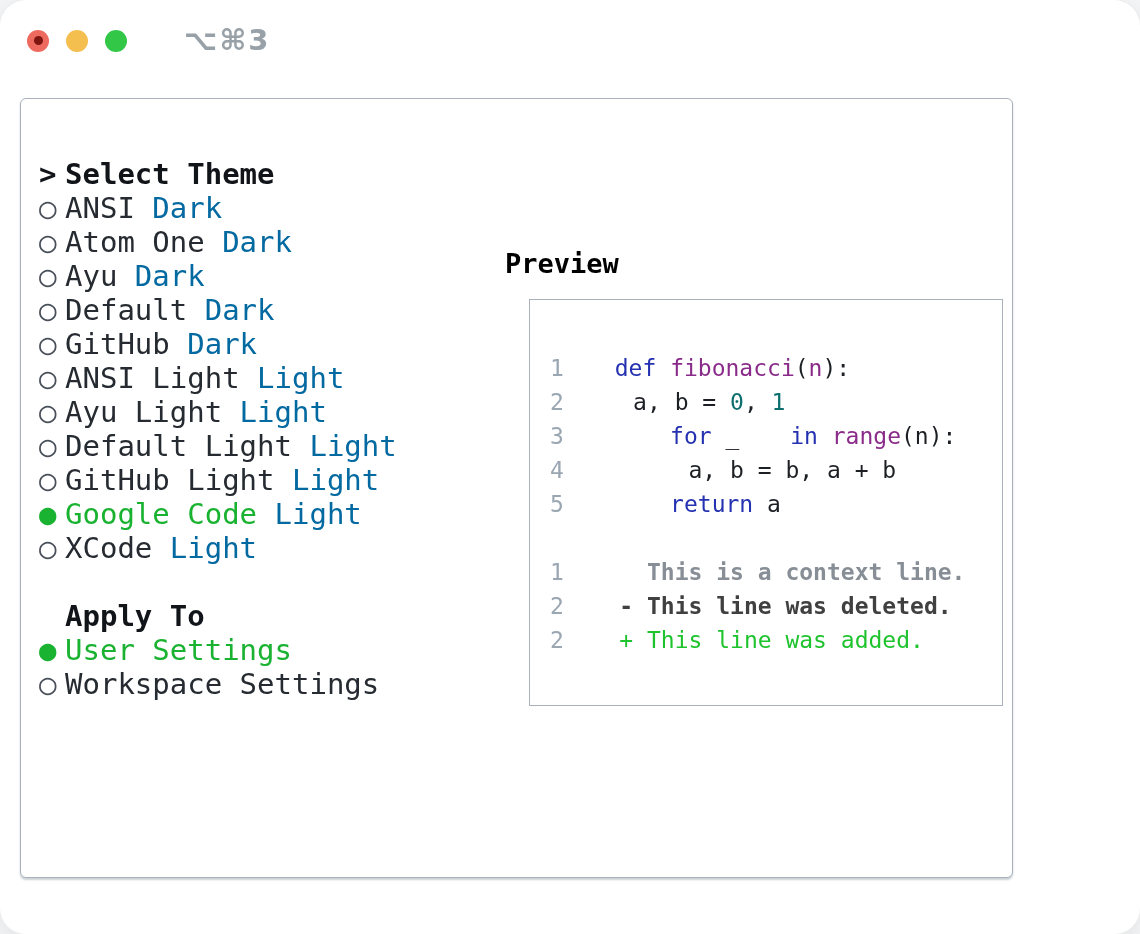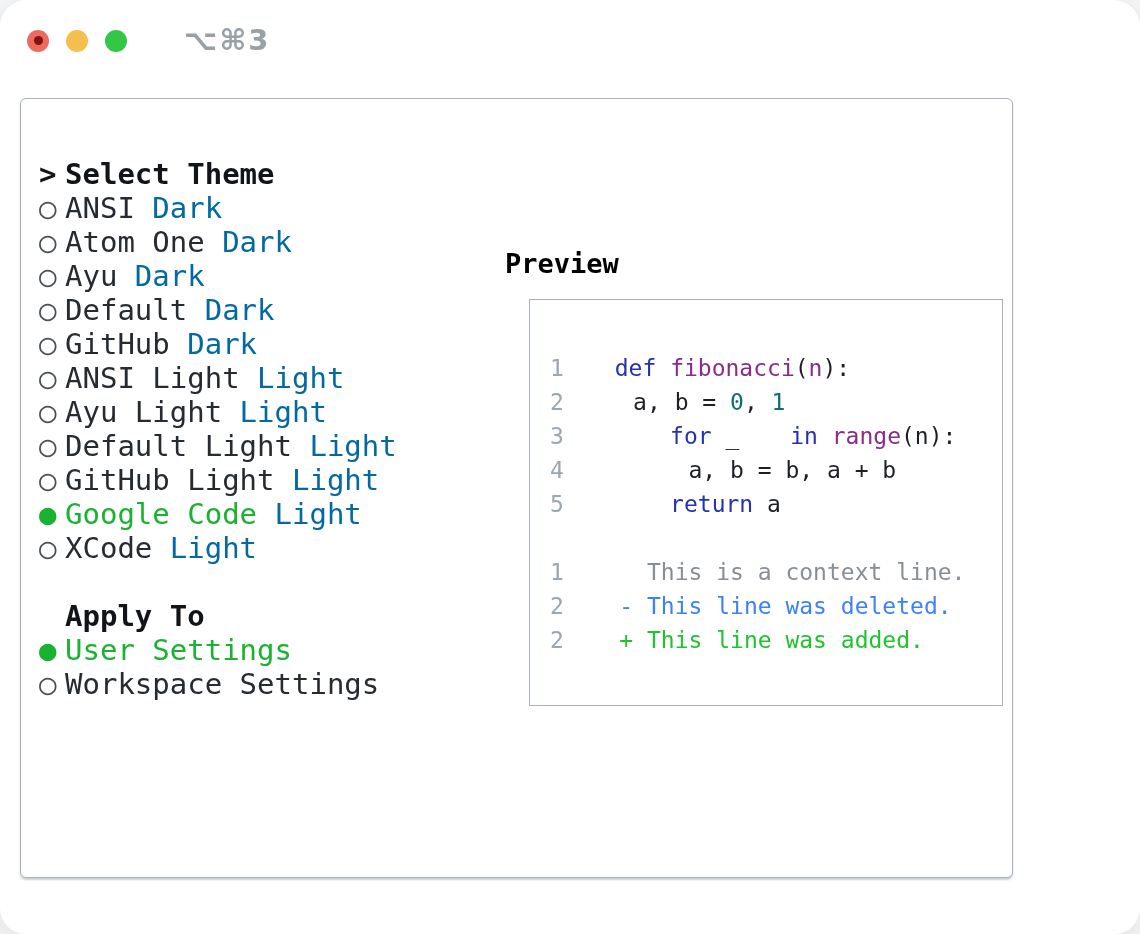--- a/index.html
+++ b/index.html
@@ -39,22 +39,22 @@
   .hint{color:#aab3bd;white-space:normal;width:440px;}
   
   .preview-title{position:absolute;left:484px;top:148px;height:34px;line-height:34px;font-size:27px;font-weight:bold;color:#000000;}
   .preview-box{position:absolute;left:508px;top:200px;width:472px;height:405px;border:1.5px solid #a9b2bc;background:#fff;}
   .code{position:absolute;left:20px;top:51px;font-size:23px;line-height:34px;white-space:pre;}
   .code .ln{color:#9aa6b2;}
   .tok-kw{color:#2431b0;margin-left:37px;}
   .tok-fn{color:#8a2b8a;margin-top:36px;}
   .tok-lit{color:#0d6e6e;}
   .tok-pln{color:#1c1f24;}
-  .tok-ctx{color:#878e96;}
-  .tok-del{color:#3b82f6;}
+  .tok-ctx{color:#878e96;font-weight:bold;}
+  .tok-del{color:#404040;font-weight:bold;}
   .tok-add{color:#1ec32d;}
 </style>
 </head>
 <body>
 
 <div class="window">
 
   <div class="titlebar">
     <span class="dot dot-red">
         <span class="inner"></span>

